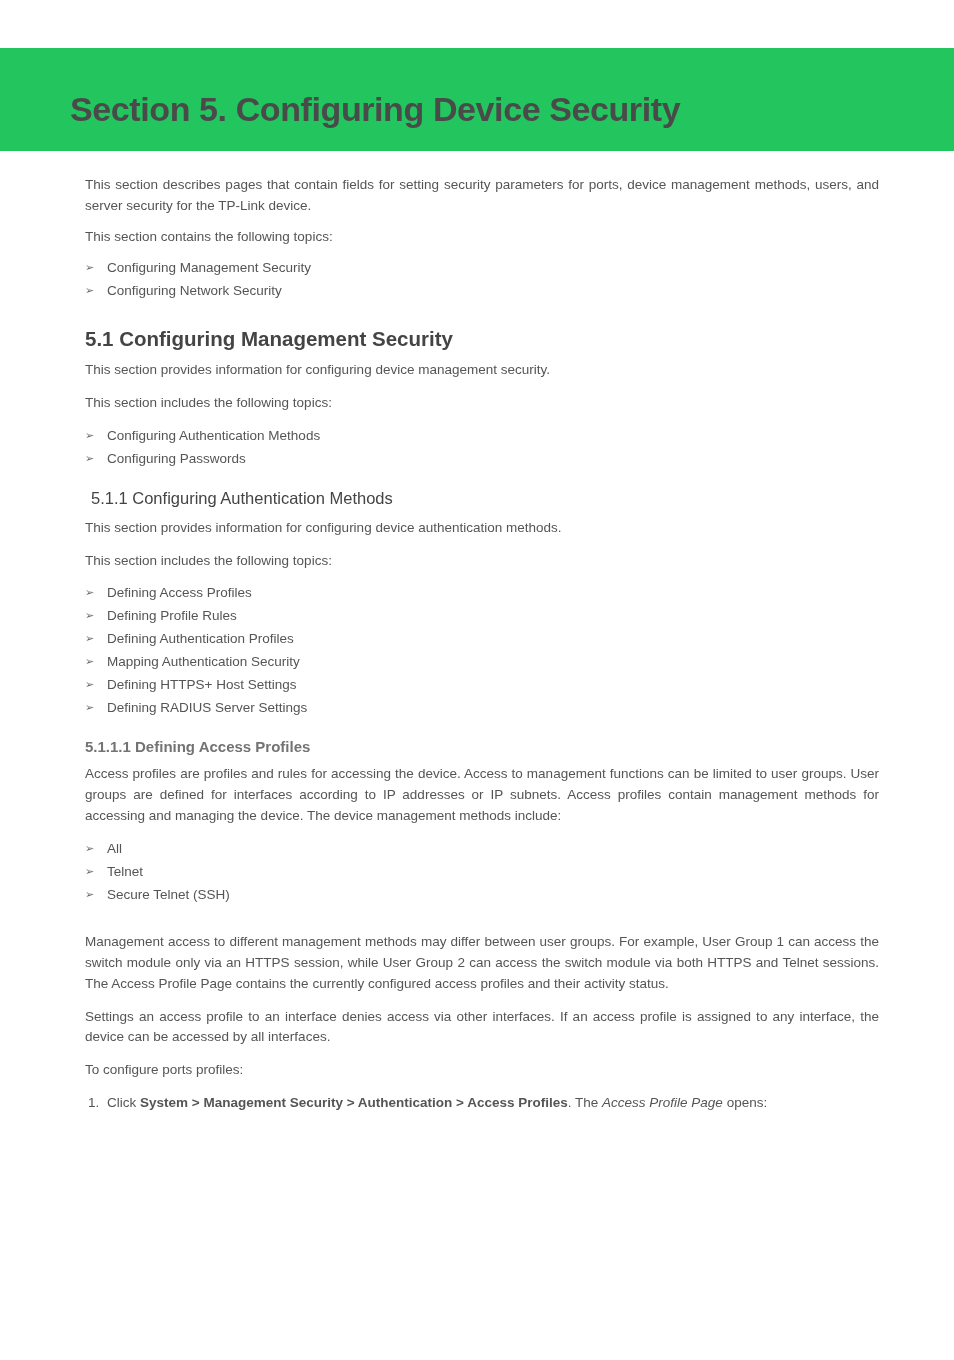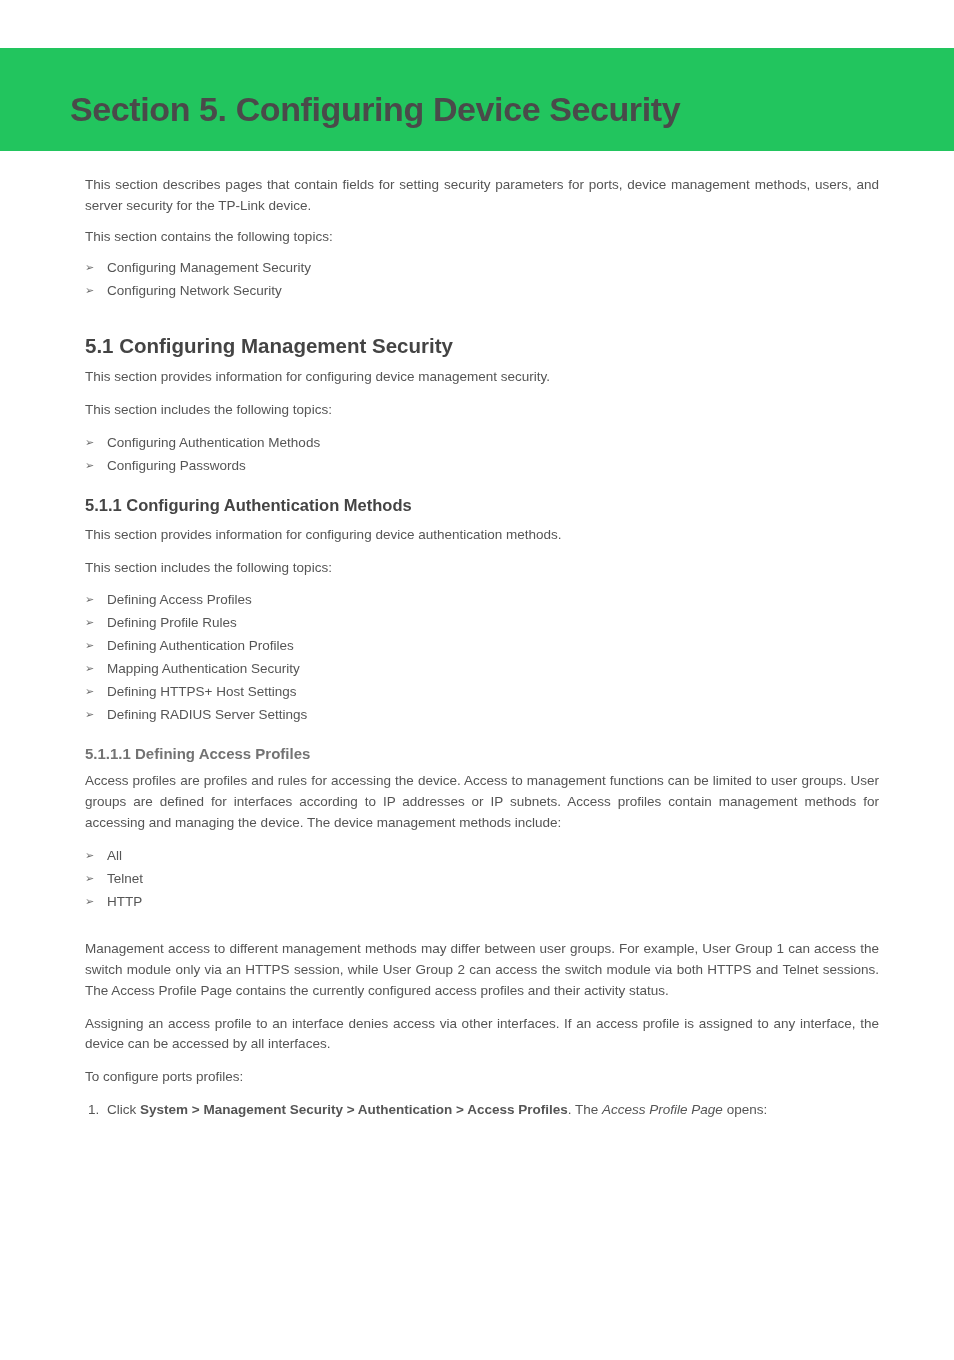--- a/index.html
+++ b/index.html
@@ -6,22 +6,22 @@
     html, body { width: 954px; background: #fff; font-family: Arial, Helvetica, sans-serif; color: #4d4d4d; }
     .page { width: 954px; min-height: 1360px; position: relative; padding: 0; }
     .header-band { background: #22c55e; padding: 42px 70px 22px 70px; margin-top: 48px; }
     .header-band h1 { font-size: 34px; font-weight: bold; color: #4a4a4a; letter-spacing: -0.4px; }
     .content { padding: 24px 75px 0 85px; line-height: 1.55; font-size: 13.5px; color: #555; }
     .content p { margin: 0 0 12px 0; text-align: justify; }
     .content .intro p { margin-bottom: 10px; }
     ul.bullets { list-style: none; margin: 2px 0 16px 0; }
     ul.bullets li { margin: 2px 0; padding-left: 22px; position: relative; }
     ul.bullets li::before { content: "\27A2"; position: absolute; left: 0; top: 1px; font-size: 11px; color: #6a6a6a; }
-    h2.sec { font-size: 20.5px; font-weight: bold; color: #444; margin-top: 28px; margin-bottom: 6px; }
-    h3.sub { font-size: 16.5px; font-weight: bold; color: #444; margin-top: 14px; margin-bottom: 6px; }
+    h2.sec { font-size: 20.5px; font-weight: bold; color: #444; margin-top: 21px; margin-bottom: 6px; }
+    h3.sub { font-size: 16.5px; font-weight: normal; color: #444; margin-top: 14px; margin-bottom: 6px; margin-left: 6px; }
     h4.subsub { font-size: 15px; font-weight: bold; color: #737373; margin-top: 16px; margin-bottom: 6px; }
     ol.steps { list-style: decimal; margin-left: 18px; margin-top: 2px; }
     ol.steps li { padding-left: 4px; margin-bottom: 4px; }
     .bold { font-weight: bold; margin-top: 43px; }
     .ital { font-style: italic; }
     .spacer { height: 10px; }
   </style>
 </head>
 <body>
 
@@ -59,26 +59,26 @@
       <li>Mapping Authentication Security</li>
       <li>Defining HTTPS+ Host Settings</li>
       <li>Defining RADIUS Server Settings</li>
     </ul>
 
     <h4 class="subsub">5.1.1.1  Defining Access Profiles</h4>
     <p>Access profiles are profiles and rules for accessing the device. Access to management functions can be limited to user groups. User groups are defined for interfaces according to IP addresses or IP subnets. Access profiles contain management methods for accessing and managing the device. The device management methods include:</p>
     <ul class="bullets">
       <li>All</li>
       <li>Telnet</li>
-      <li>HTTP</li>
+      <li>Secure Telnet (SSH)</li>
     </ul>
 
     <div class="spacer"></div>
     <p>Management access to different management methods may differ between user groups. For example, User Group 1 can access the switch module only via an HTTPS session, while User Group 2 can access the switch module via both HTTPS and Telnet sessions. The Access Profile Page contains the currently configured access profiles and their activity status.</p>
-    <p>Assigning an access profile to an interface denies access via other interfaces. If an access profile is assigned to any interface, the device can be accessed by all interfaces.</p>
+    <p>Settings an access profile to an interface denies access via other interfaces. If an access profile is assigned to any interface, the device can be accessed by all interfaces.</p>
     <p>To configure ports profiles:</p>
     <ol class="steps">
       <li>
         <span>Click </span><span class="bold">System &gt; Management Security &gt; Authentication &gt; Access Profiles</span><span>. The </span><span class="ital">Access Profile Page</span><span> opens:</span>
       </li>
     </ol>
 
   </div>
 
 </div>

